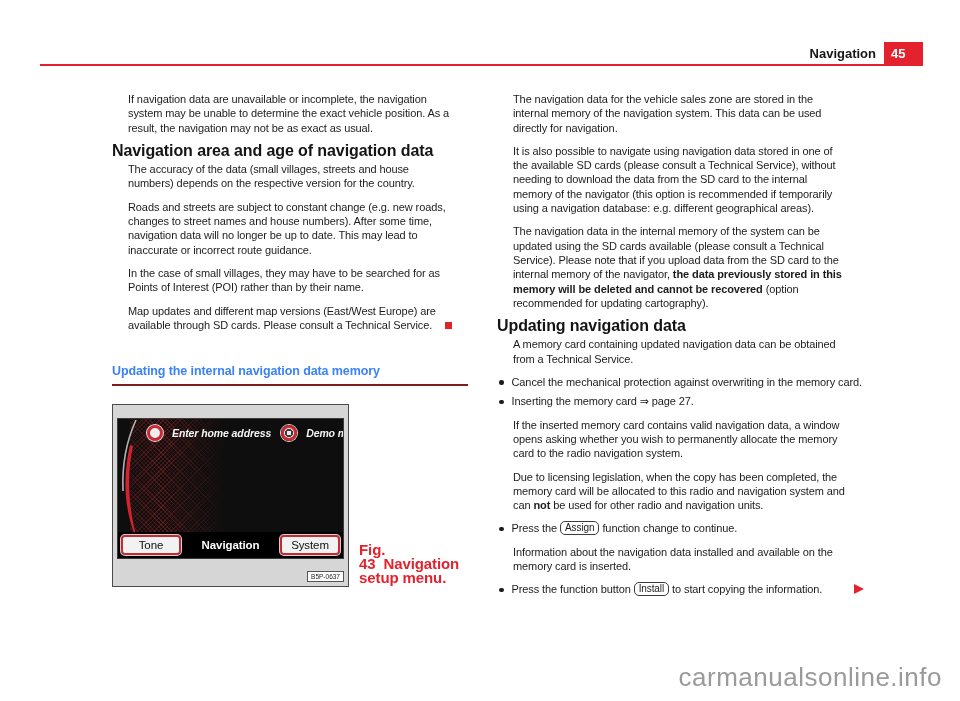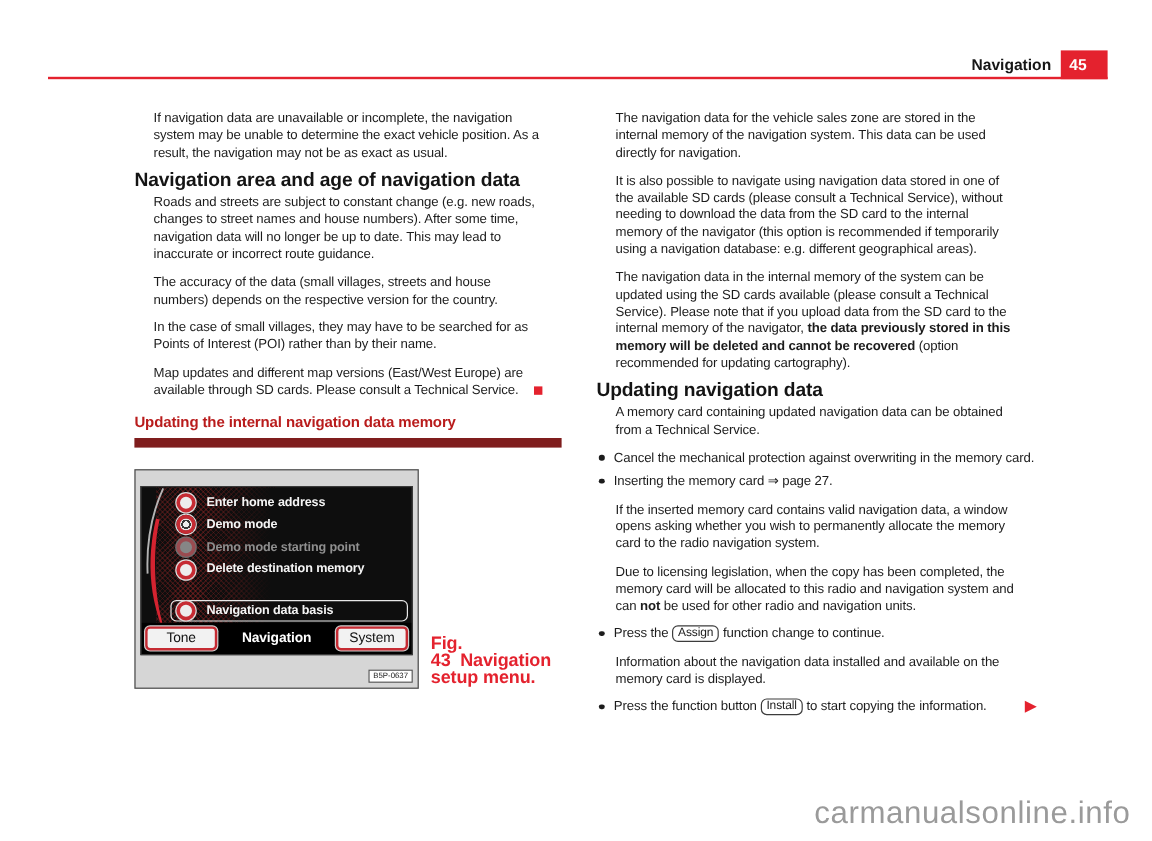--- a/index.html
+++ b/index.html
@@ -29,38 +29,38 @@
          background:#1c1c1c; margin:0 8px 1px 2px; vertical-align:middle; }
   .key { display:inline-block; border:1px solid #3c3c3c; border-radius:5px;
          padding:0 4px 1px; font-size:10px; line-height:11px; vertical-align:1px; color:#1c1c1c; }
 
   .p-rel { position:relative; }
   .endsquare { position:absolute; right:0; bottom:3px; width:7px; height:7px; background:#e4222e; }
   .endtri { position:absolute; right:0; top:2px; width:0; height:0;
             border-top:5px solid transparent; border-bottom:5px solid transparent;
             border-left:10px solid #e4222e; }
 
-  .red-heading { margin-top:13px; font-size:12.5px; font-weight:bold; color:#b91c1c;
-                 padding-bottom:6px; border-bottom:8px solid #7f1d1d; }
+  .red-heading { margin-top:32px; font-size:12.5px; font-weight:bold; color:#3b82f6;
+                 padding-bottom:6px; border-bottom:2px solid #7f1d1d; }
 
   
   .fig-row { margin-top:18px; display:flex; align-items:flex-end; gap:10px; }
   .fig-outer { position:relative; width:237px; height:183px; background:#d6d6d6;
                border:1px solid #4a4a4a; flex:0 0 auto; }
   .screen { position:absolute; left:4px; top:13px; width:227px; height:141px;
             background:#0e0e0e; border:1px solid #3a3a3a; overflow:hidden; }
   .pattern { position:absolute; left:12px; top:0; width:100px; height:100%; z-index:1;
      background:
        repeating-linear-gradient(45deg,  rgba(200,45,45,0.30) 0 1px, transparent 1px 3px),
        repeating-linear-gradient(135deg, rgba(200,45,45,0.30) 0 1px, transparent 1px 3px); }
   .pattern::after { content:''; position:absolute; inset:0;
      background:linear-gradient(to right, rgba(14,14,14,0.4), transparent 30%, #0e0e0e 96%); }
   .arcs { position:absolute; left:0; top:0; z-index:2; }
   .menu { position:absolute; left:24px; top:3px; right:3px; bottom:27px; z-index:3;
-          display:flex; flex-direction:column; justify-content:space-around; }
+          display:flex; flex-direction:row; justify-content:space-around;font-style:italic; }
   .mrow { display:flex; align-items:center; gap:9px; height:21px; padding:0 4px;
           border:1px solid transparent; border-radius:5px; }
   .mrow.hl { border-color:#e8e8e8;margin-top:16px; }
   .radio { flex:0 0 auto; width:16px; height:16px; border-radius:50%;
            background:#ededed; border:3px solid #c62b33;
            box-shadow:0 0 0 1px #dcdcdc; }
   .mrow.sel .radio { background:radial-gradient(circle at center, #ededed 0 2.5px, #3a3a3a 2.5px 4px, #ededed 4px); }
   .mrow.dis .radio { background:#868686; border-color:#9a4b50; box-shadow:0 0 0 1px #6f6f6f; }
   .mlabel { font-size:10.5px; font-weight:bold; color:#f5f5f5; white-space:nowrap; }
   .mrow.dis .mlabel { color:#8f8f8f; }
@@ -86,22 +86,22 @@
 
 <div class="page">
 
   <div class="hdr-title">Navigation</div>
   <div class="hdr-pagebox">45</div>
   <div class="hdr-rule"></div>
 
   <div class="col col-left">
     <p>If navigation data are unavailable or incomplete, the navigation system may be unable to determine the exact vehicle position. As a result, the navigation may not be as exact as usual.</p>
     <h3>Navigation area and age of navigation data</h3>
+    <p>The accuracy of the data (small villages, streets and house numbers) depends on the respective version for the country.</p>
     <p>Roads and streets are subject to constant change (e.g. new roads, changes to street names and house numbers). After some time, navigation data will no longer be up to date. This may lead to inaccurate or incorrect route guidance.</p>
-    <p>The accuracy of the data (small villages, streets and house numbers) depends on the respective version for the country.</p>
     <p>In the case of small villages, they may have to be searched for as Points of Interest (POI) rather than by their name.</p>
     <p class="p-rel"><span>Map updates and different map versions (East/West Europe) are available through SD cards. Please consult a Technical Service.</span><span class="endsquare"></span></p>
 
     <div class="red-heading">Updating the internal navigation data memory</div>
 
     <div class="fig-row">
       <div class="fig-outer">
         <div class="screen">
           <div class="pattern"></div>
           <svg class="arcs" width="34" height="139" viewBox="0 0 34 139">
@@ -148,18 +148,18 @@
     <p>The navigation data for the vehicle sales zone are stored in the internal memory of the navigation system. This data can be used directly for navigation.</p>
     <p>It is also possible to navigate using navigation data stored in one of the available SD cards (please consult a Technical Service), without needing to download the data from the SD card to the internal memory of the navigator (this option is recommended if temporarily using a navigation database: e.g. different geographical areas).</p>
     <p><span>The navigation data in the internal memory of the system can be updated using the SD cards available (please consult a Technical Service). Please note that if you upload data from the SD card to the internal memory of the navigator, </span><span class="b">the data previously stored in this memory will be deleted and cannot be recovered</span><span> (option recommended for updating cartography).</span></p>
     <h3>Updating navigation data</h3>
     <p>A memory card containing updated navigation data can be obtained from a Technical Service.</p>
     <p class="bullet"><span class="dot"></span><span>Cancel the mechanical protection against overwriting in the memory card.</span></p>
     <p class="bullet" style="margin-bottom:9px !important"><span class="dot"></span><span>Inserting the memory card ⇒ page 27.</span></p>
     <p>If the inserted memory card contains valid navigation data, a window opens asking whether you wish to permanently allocate the memory card to the radio navigation system.</p>
     <p><span>Due to licensing legislation, when the copy has been completed, the memory card will be allocated to this radio and navigation system and can </span><span class="b">not</span><span> be used for other radio and navigation units.</span></p>
     <p class="bullet" style="margin-bottom:9px !important"><span class="dot"></span><span>Press the </span><span class="key">Assign</span><span> function change to continue.</span></p>
-    <p>Information about the navigation data installed and available on the memory card is displayed.</p>
+    <p>Information about the navigation data installed and available on the memory card is inserted.</p>
     <p class="bullet p-rel"><span class="dot"></span><span>Press the function button </span><span class="key">Install</span><span> to start copying the information.</span><span class="endtri"></span></p>
   </div>
 
   <div class="watermark">carmanualsonline.info</div>
 </div>
 
 </body></html>

